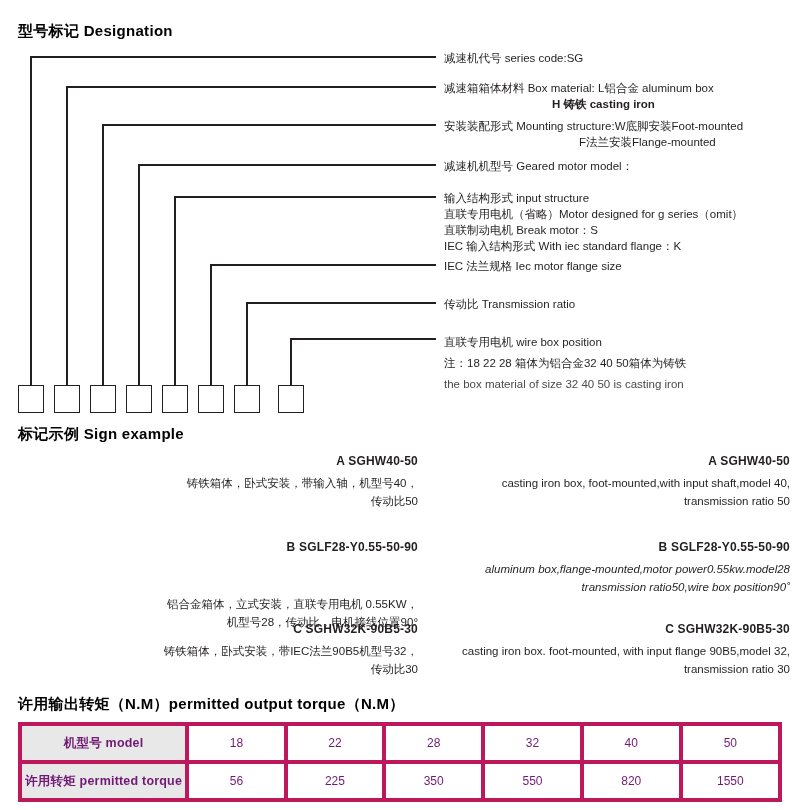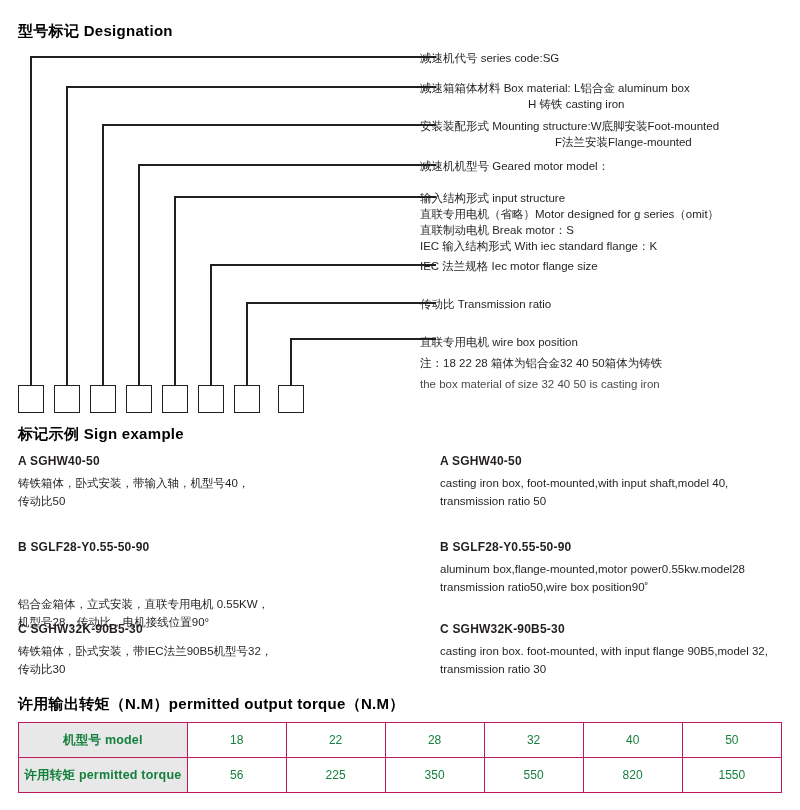--- a/index.html
+++ b/index.html
@@ -53,34 +53,35 @@
     width: 26px;
     height: 28px;
     border: 1px solid #231f20;
     background: #fff;
     box-sizing: border-box;
   }
 
   
   .annot {
     position: absolute;
-    left: 420px;
+    left: 444px;
     font-size: 11.5px;
     line-height: 16px;
     color: #231f20;
     white-space: nowrap;
   }
   .annot-line { display: block; }
 
   
   .ex-block {
     position: absolute;
     font-size: 11.5px;
     line-height: 18px;
     color: #231f20;
+    text-align: right;
   }
   .ex-title {
     font-weight: bold;
     font-size: 12px;
     display: block;
     margin-bottom: 4px;
     letter-spacing: 0.2px;
   }
   .ex-body { display: block; font-size: 11.5px; }
   .ex-left { left: 18px; width: 400px; }
@@ -95,25 +96,25 @@
   
   .torque-table {
     position: absolute;
     left: 18px;
     top: 722px;
     width: 764px;
     border-collapse: collapse;
     font-size: 12px;
   }
   .torque-table td {
-    border: 1px solid #be185d;
+    border: 4px solid #be185d;
     height: 32px;
     text-align: center;
     vertical-align: middle;
-    color: #15803d;
+    color: #701a75;
   }
   .torque-table td.head {
     background: #e8e8e8;
     font-weight: bold;
     width: 170px;
     font-size: 12.5px;
     letter-spacing: 0.2px;
   }
   .torque-table td.val { width: 99px; }
 </style>
@@ -159,21 +160,21 @@
     <div class="code-box" style="left:216px;"></div>
     <div class="code-box" style="left:260px;"></div>
   </div>
 
   <div class="annot" style="top:50px;">
     <span class="annot-line">减速机代号 series code:SG</span>
   </div>
 
   <div class="annot" style="top:80px;">
     <span class="annot-line">减速箱箱体材料 Box material: L铝合金 aluminum box</span>
-    <span class="annot-line" style="padding-left:108px;">H 铸铁 casting iron</span>
+    <span class="annot-line" style="padding-left:108px;font-weight:bold;">H 铸铁 casting iron</span>
   </div>
 
   <div class="annot" style="top:118px;">
     <span class="annot-line">安装装配形式 Mounting structure:W底脚安装Foot-mounted</span>
     <span class="annot-line" style="padding-left:135px;">F法兰安装Flange-mounted</span>
   </div>
 
   <div class="annot" style="top:158px;">
     <span class="annot-line">减速机机型号 Geared motor model：</span>
   </div>
@@ -210,21 +211,21 @@
 transmission ratio 50</span>
   </div>
 
   <div class="ex-block ex-left" id="ex-b-left">
     <span class="ex-title">B SGLF28-Y0.55-50-90</span>
     <span class="ex-body" style="white-space:pre-line;margin-top:39px;">铝合金箱体，立式安装，直联专用电机 0.55KW，
 机型号28，传动比，电机接线位置90°</span>
   </div>
   <div class="ex-block ex-right" id="ex-b-right">
     <span class="ex-title">B SGLF28-Y0.55-50-90</span>
-    <span class="ex-body" style="white-space:pre-line;">aluminum box,flange-mounted,motor power0.55kw.model28
+    <span class="ex-body" style="white-space:pre-line;font-style:italic;">aluminum box,flange-mounted,motor power0.55kw.model28
 transmission ratio50,wire box position90˚</span>
   </div>
 
   <div class="ex-block ex-left" id="ex-c-left">
     <span class="ex-title">C SGHW32K-90B5-30</span>
     <span class="ex-body" style="white-space:pre-line;">铸铁箱体，卧式安装，带IEC法兰90B5机型号32，
 传动比30</span>
   </div>
   <div class="ex-block ex-right" id="ex-c-right">
     <span class="ex-title">C SGHW32K-90B5-30</span>

